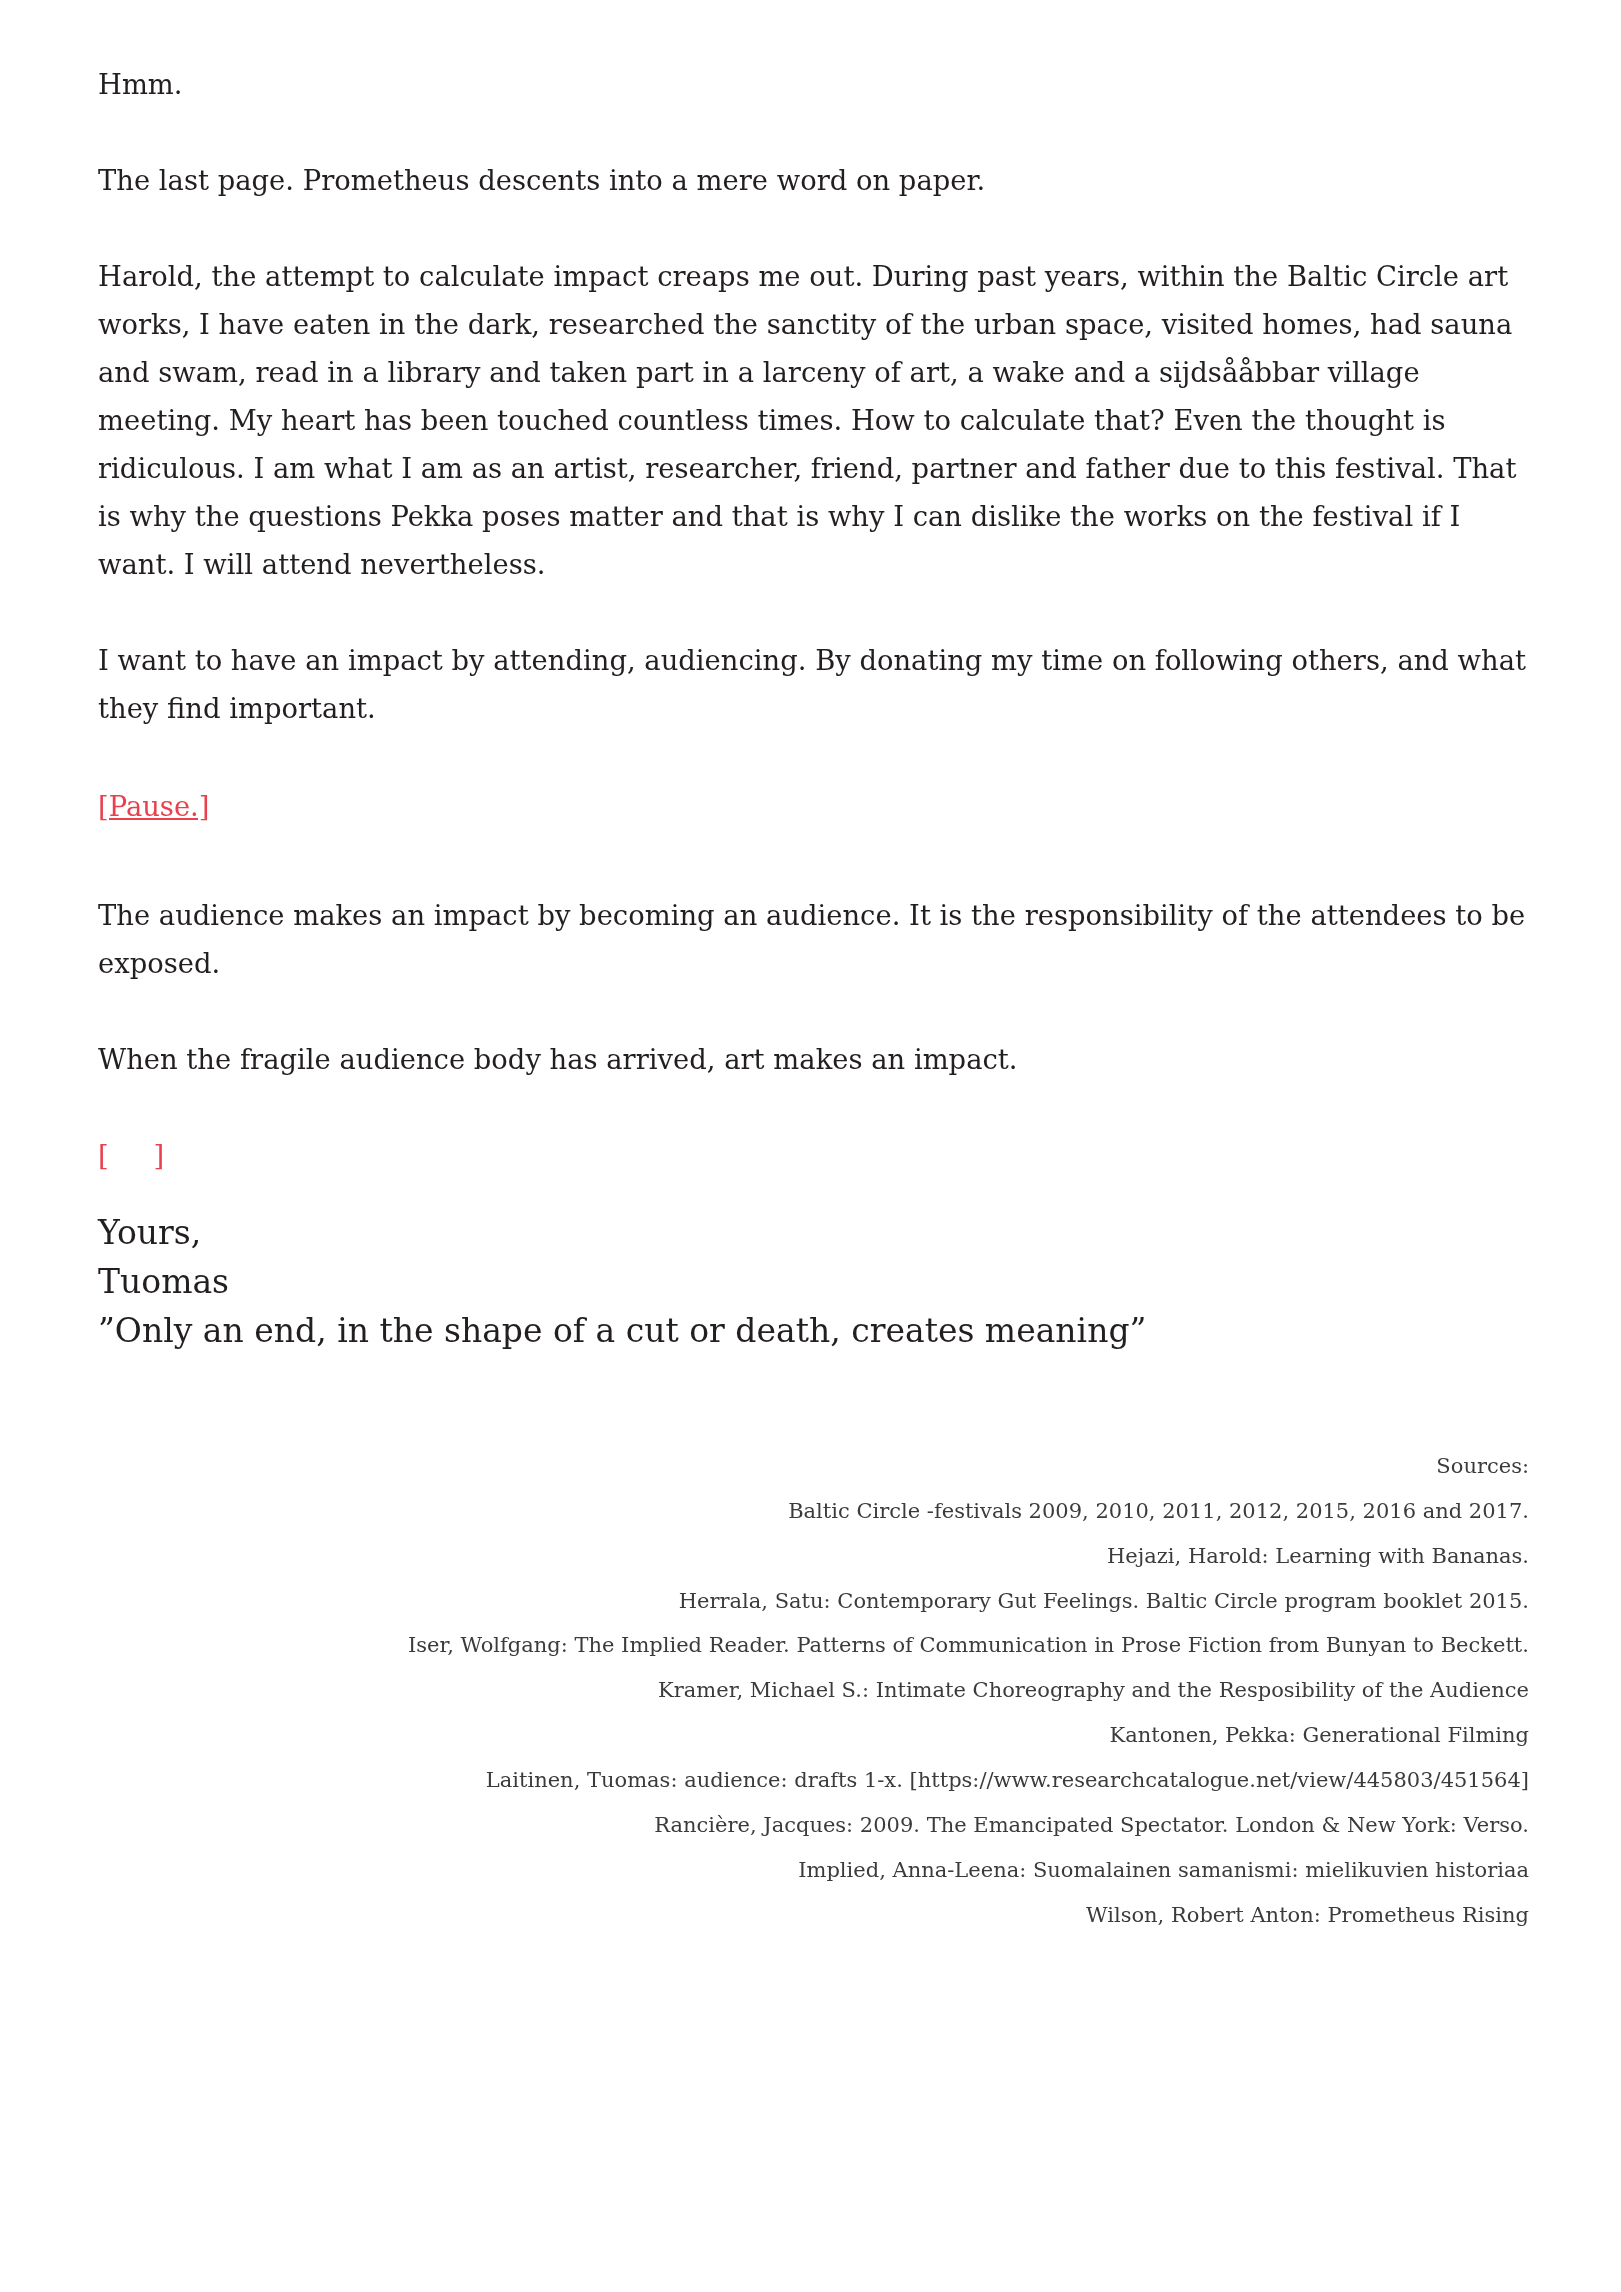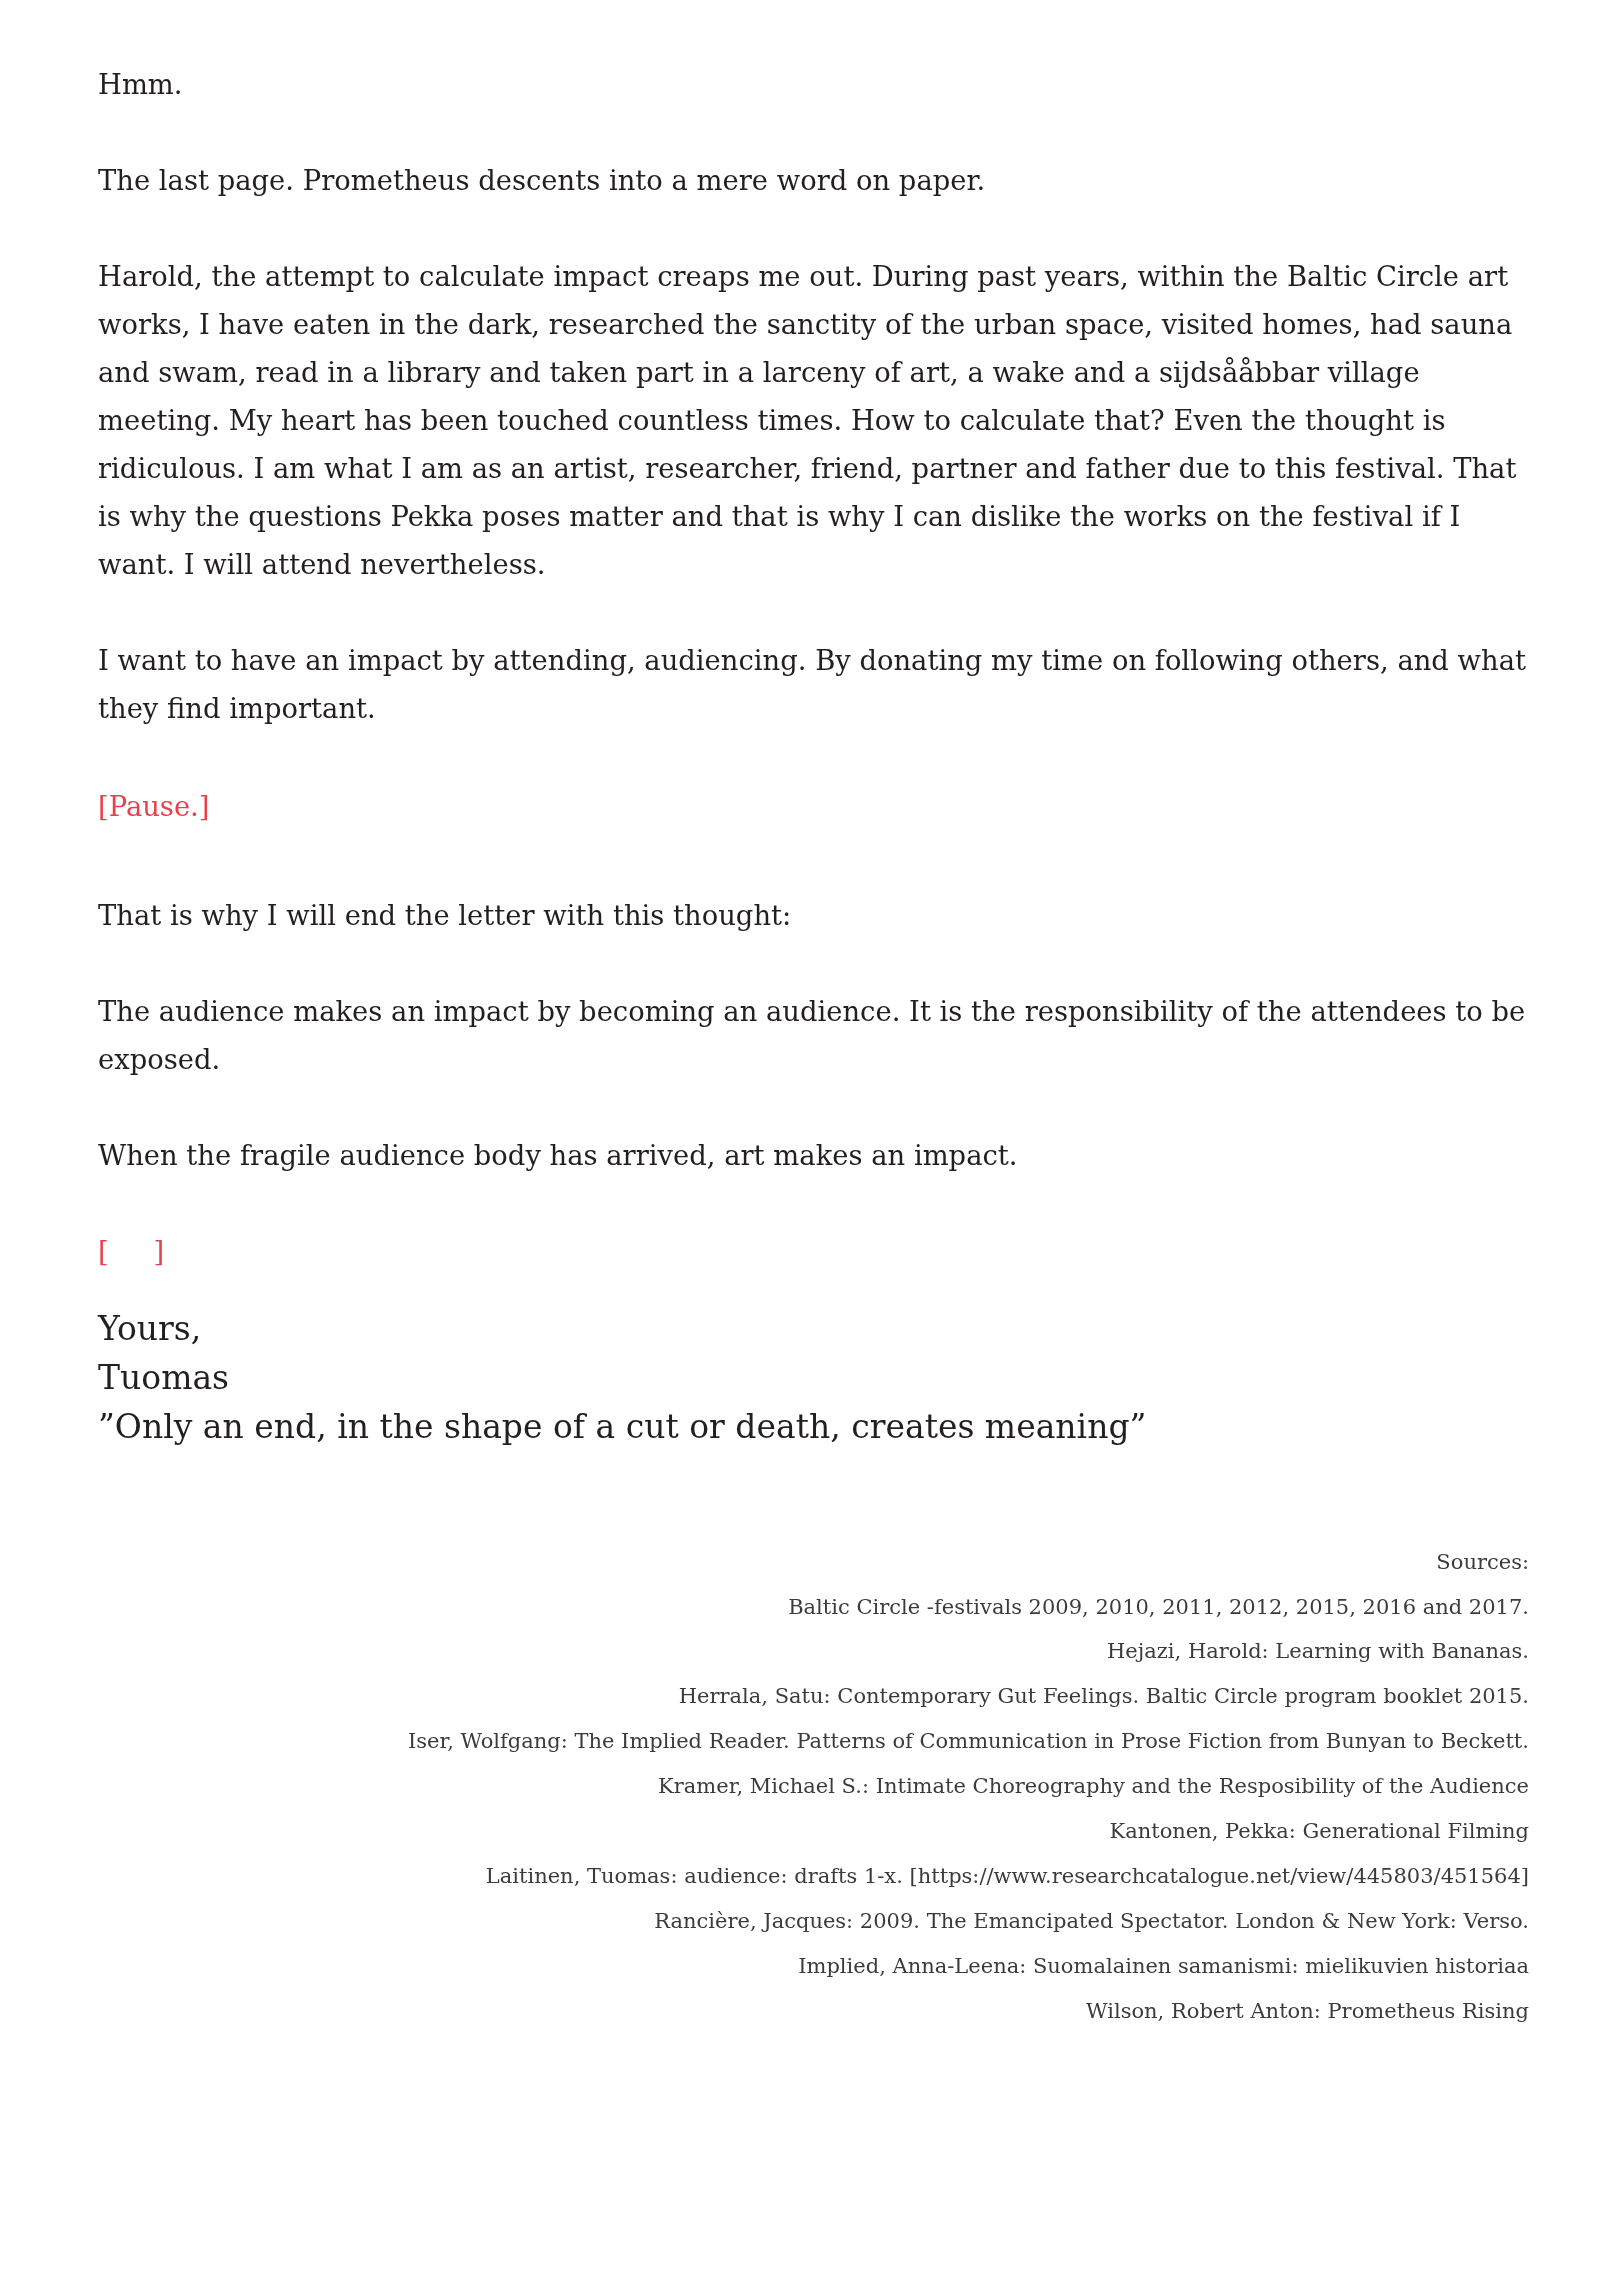--- a/index.html
+++ b/index.html
@@ -26,20 +26,21 @@
   }
   .marker {
     color: #e8414d;
     font-size: 27.4px;
     line-height: 1.75;
     white-space: pre;
     margin: 0;
   }
   .marker.pause {
     margin: 51px 0 61px 0;
+    text-decoration: underline;
   }
   .marker.bracket {
     margin: 13.7px 0 21.6px 0;
     letter-spacing: 2px;
   }
   .closing {
     margin-top: 32px;
     font-size: 33px;
     line-height: 1.25;
   }
@@ -67,21 +68,20 @@
 <div class="page">
 
   <div class="letter-body">
     <p>Hmm.</p>
     <p>The last page. Prometheus descents into a mere word on paper.</p>
     <p>Harold, the attempt to calculate impact creaps me out. During past years, within the Baltic Circle art works, I have eaten in the dark, researched the sanctity of the urban space, visited homes, had sauna and swam, read in a library and taken part in a larceny of art, a wake and a sijdsååbbar village meeting. My heart has been touched countless times. How to calculate that? Even the thought is ridiculous. I am what I am as an artist, researcher, friend, partner and father due to this festival. That is why the questions Pekka poses matter and that is why I can dislike the works on the festival if I want. I will attend nevertheless.</p>
     <p>I want to have an impact by attending, audiencing. By donating my time on following others, and what they find important.</p>
 
     <p class="marker pause">[Pause.]</p>
 
-    <p>That is why I will end the letter with this thought:</p>
     <p>The audience makes an impact by becoming an audience. It is the responsibility of the attendees to be exposed.</p>
     <p>When the fragile audience body has arrived, art makes an impact.</p>
 
     <p class="marker bracket">[    ]</p>
   </div>
 
   <div class="closing">
     <p class="closing-line">Yours,</p>
     <p class="closing-line">Tuomas</p>
     <p class="closing-line quote">”Only an end, in the shape of a cut or death, creates meaning”</p>

